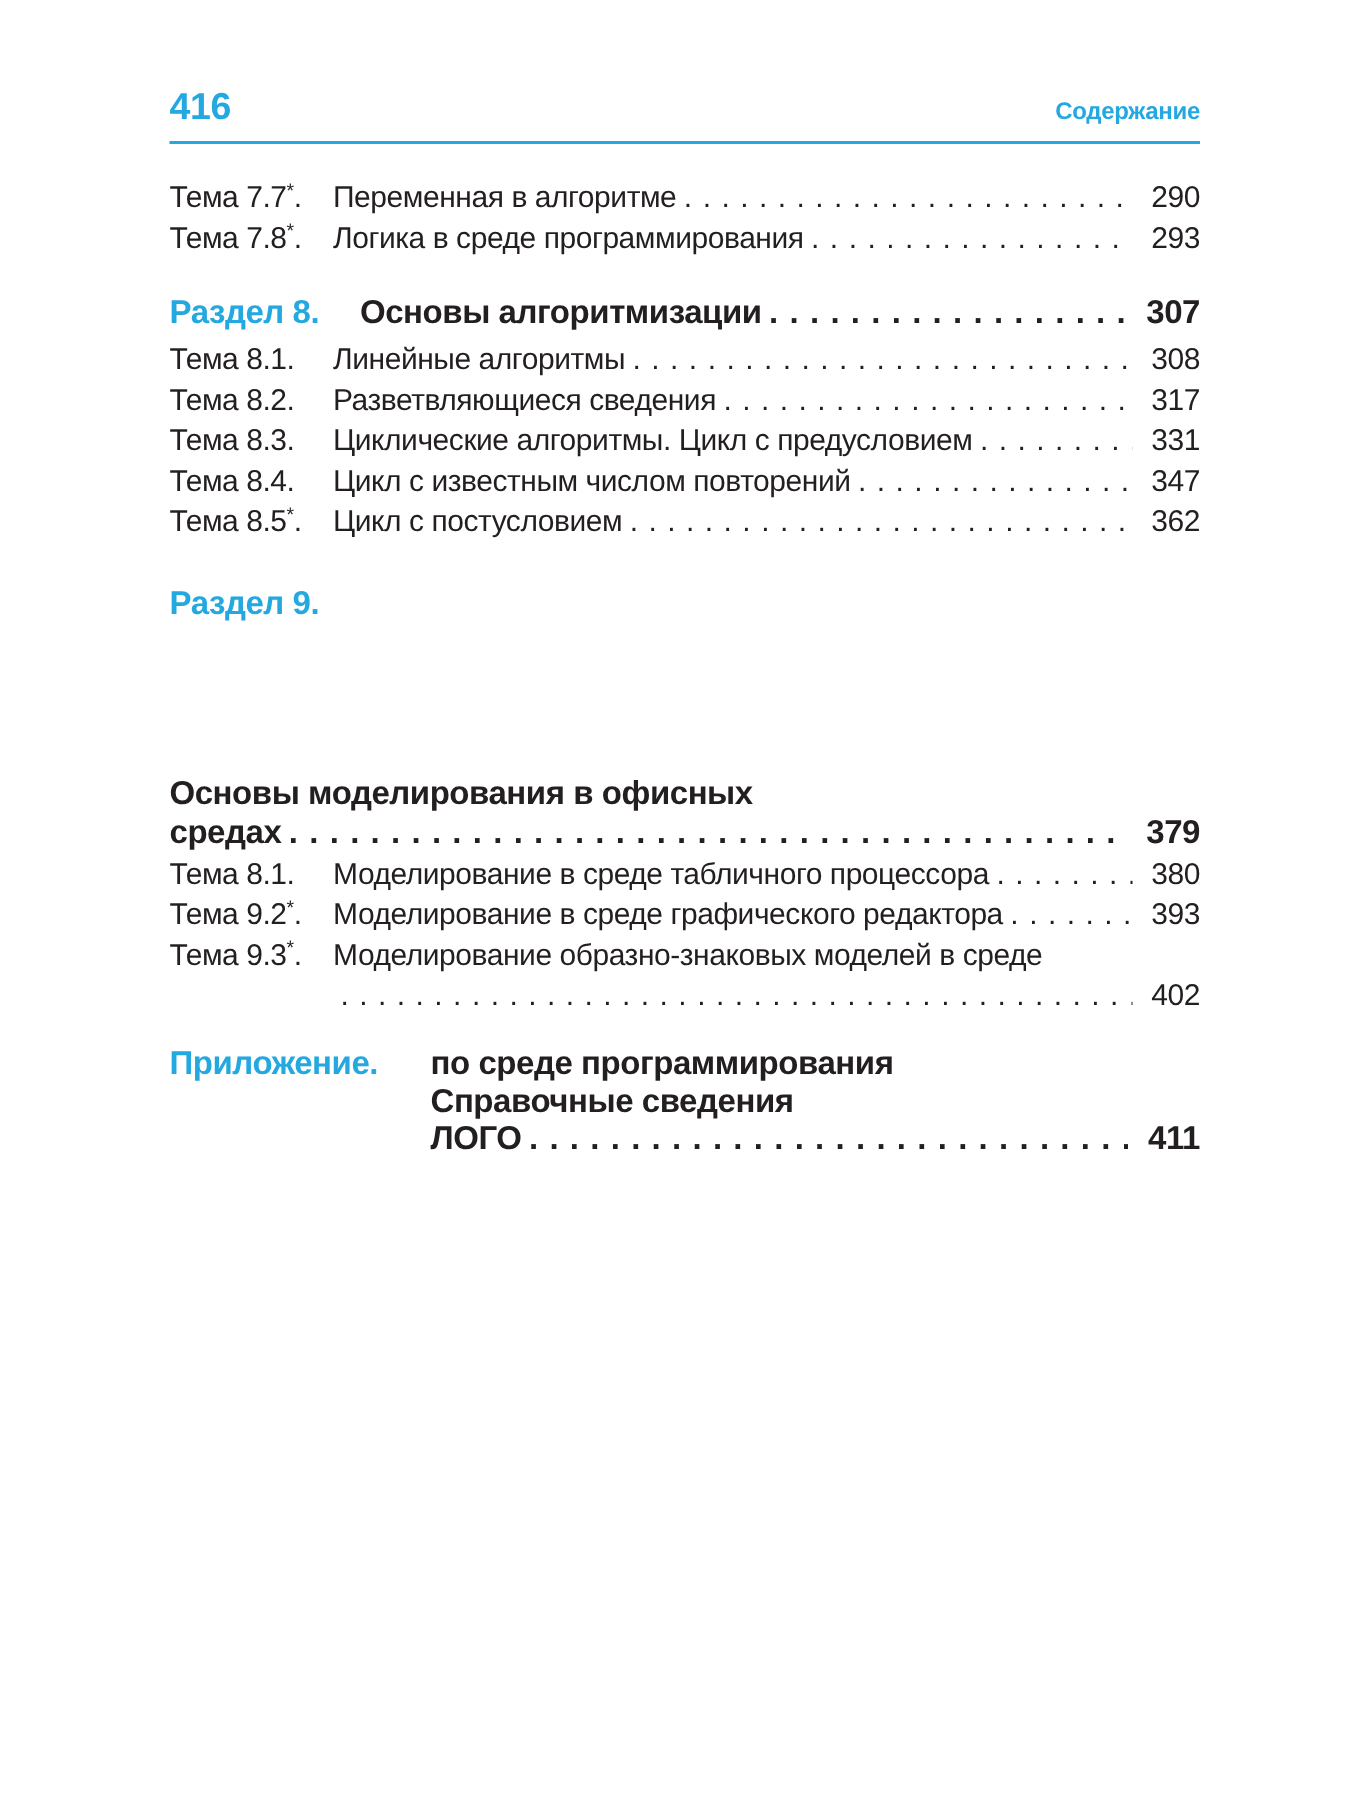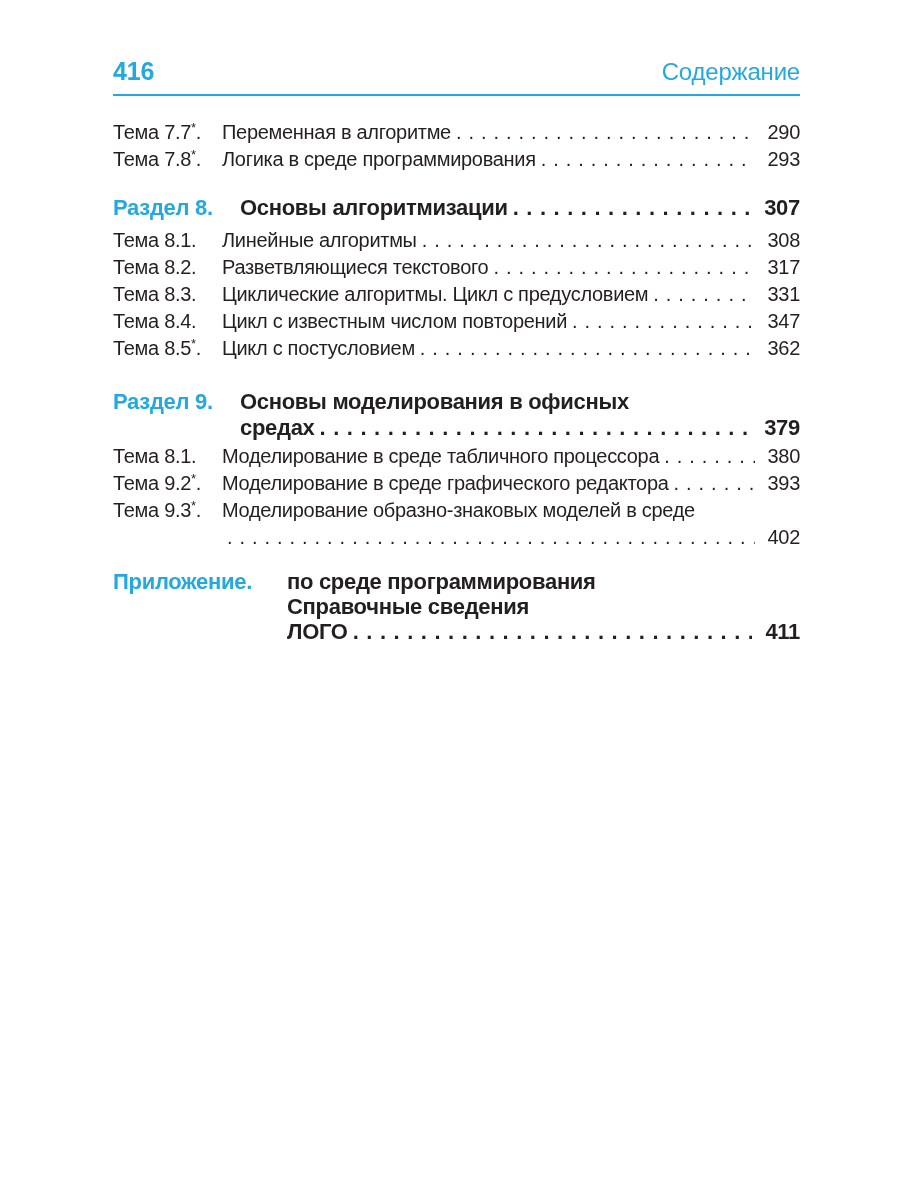--- a/index.html
+++ b/index.html
@@ -3,21 +3,21 @@
 <meta charset="utf-8">
 <style>
   html,body{margin:0;padding:0;background:#ffffff;}
   .page{position:relative;width:911px;height:1200px;background:#ffffff;overflow:hidden;
         font-family:"Liberation Sans","DejaVu Sans",sans-serif;color:#231f20;}
   .content{position:absolute;left:113px;top:57px;width:687px;}
 
   .header{display:flex;justify-content:space-between;align-items:baseline;
           padding-bottom:8px;border-bottom:2px solid var(--accent,#23a8e0);}
   .pagenum{font-size:25px;font-weight:bold;color:var(--accent,#23a8e0);letter-spacing:-0.2px;}
-  .htitle{font-size:24px;color:var(--accent,#23a8e0);letter-spacing:-0.2px;}
+  .htitle{font-size:16px;color:var(--accent,#23a8e0);letter-spacing:-0.2px;font-weight:bold;}
 
   .toc{margin-top:23px;}
   .entry{display:flex;}
   .entry .label{white-space:nowrap;}
   .topic{font-size:20px;line-height:27px;letter-spacing:-0.3px;}
   .topic .label{flex:0 0 109px;}
   .section{font-size:22px;line-height:26px;font-weight:bold;letter-spacing:-0.3px;}
   .section .label{flex:0 0 127px;color:var(--accent,#23a8e0);}
   .appendix{font-size:22px;line-height:25px;font-weight:bold;letter-spacing:-0.3px;}
   .appendix .label{flex:0 0 174px;color:var(--accent,#23a8e0);}
@@ -27,21 +27,21 @@
   .title{flex:0 0 auto;white-space:nowrap;}
   .dots{flex:1 1 0;min-width:22px;overflow:hidden;white-space:nowrap;
         text-align:right;margin-left:5px;word-spacing:2px;}
   .dots::after{content:". . . . . . . . . . . . . . . . . . . . . . . . . . . . . . . . . . . . . . . . . . . . . . . . . . . . . . . . . . . .";}
   .num{flex:0 0 auto;margin-left:13px;}
 
   .sup{font-size:13px;line-height:0;vertical-align:7px;}
 
   .m-r8{margin-top:22px;}
   .m-81{margin-top:6px;}
-  .m-r9{margin-top:27px;}
+  .m-r9{margin-top:27px;flex-direction:column;}
   .m-91{margin-top:2px;}
   .m-app{margin-top:18px;}
 </style>
 </head>
 <body>
 
 <div class="page" style="color: rgb(35, 31, 32);">
   <div class="content">
 
     <div class="header">
@@ -92,21 +92,21 @@
           <span class="dots"></span>
           <span class="num">308</span>
         </div>
           </div>
       </div>
 
       <div class="entry topic">
         <span class="label"><span>Тема 8.2</span><sup class="sup"></sup><span>.</span></span>
         <div class="body">
             <div class="line">
-          <span class="title">Разветвляющиеся текстового</span>
+          <span class="title">Разветвляющиеся сведения</span>
           <span class="dots"></span>
           <span class="num">317</span>
         </div>
           </div>
       </div>
 
       <div class="entry topic">
         <span class="label"><span>Тема 8.3</span><sup class="sup"></sup><span>.</span></span>
         <div class="body">
             <div class="line">

